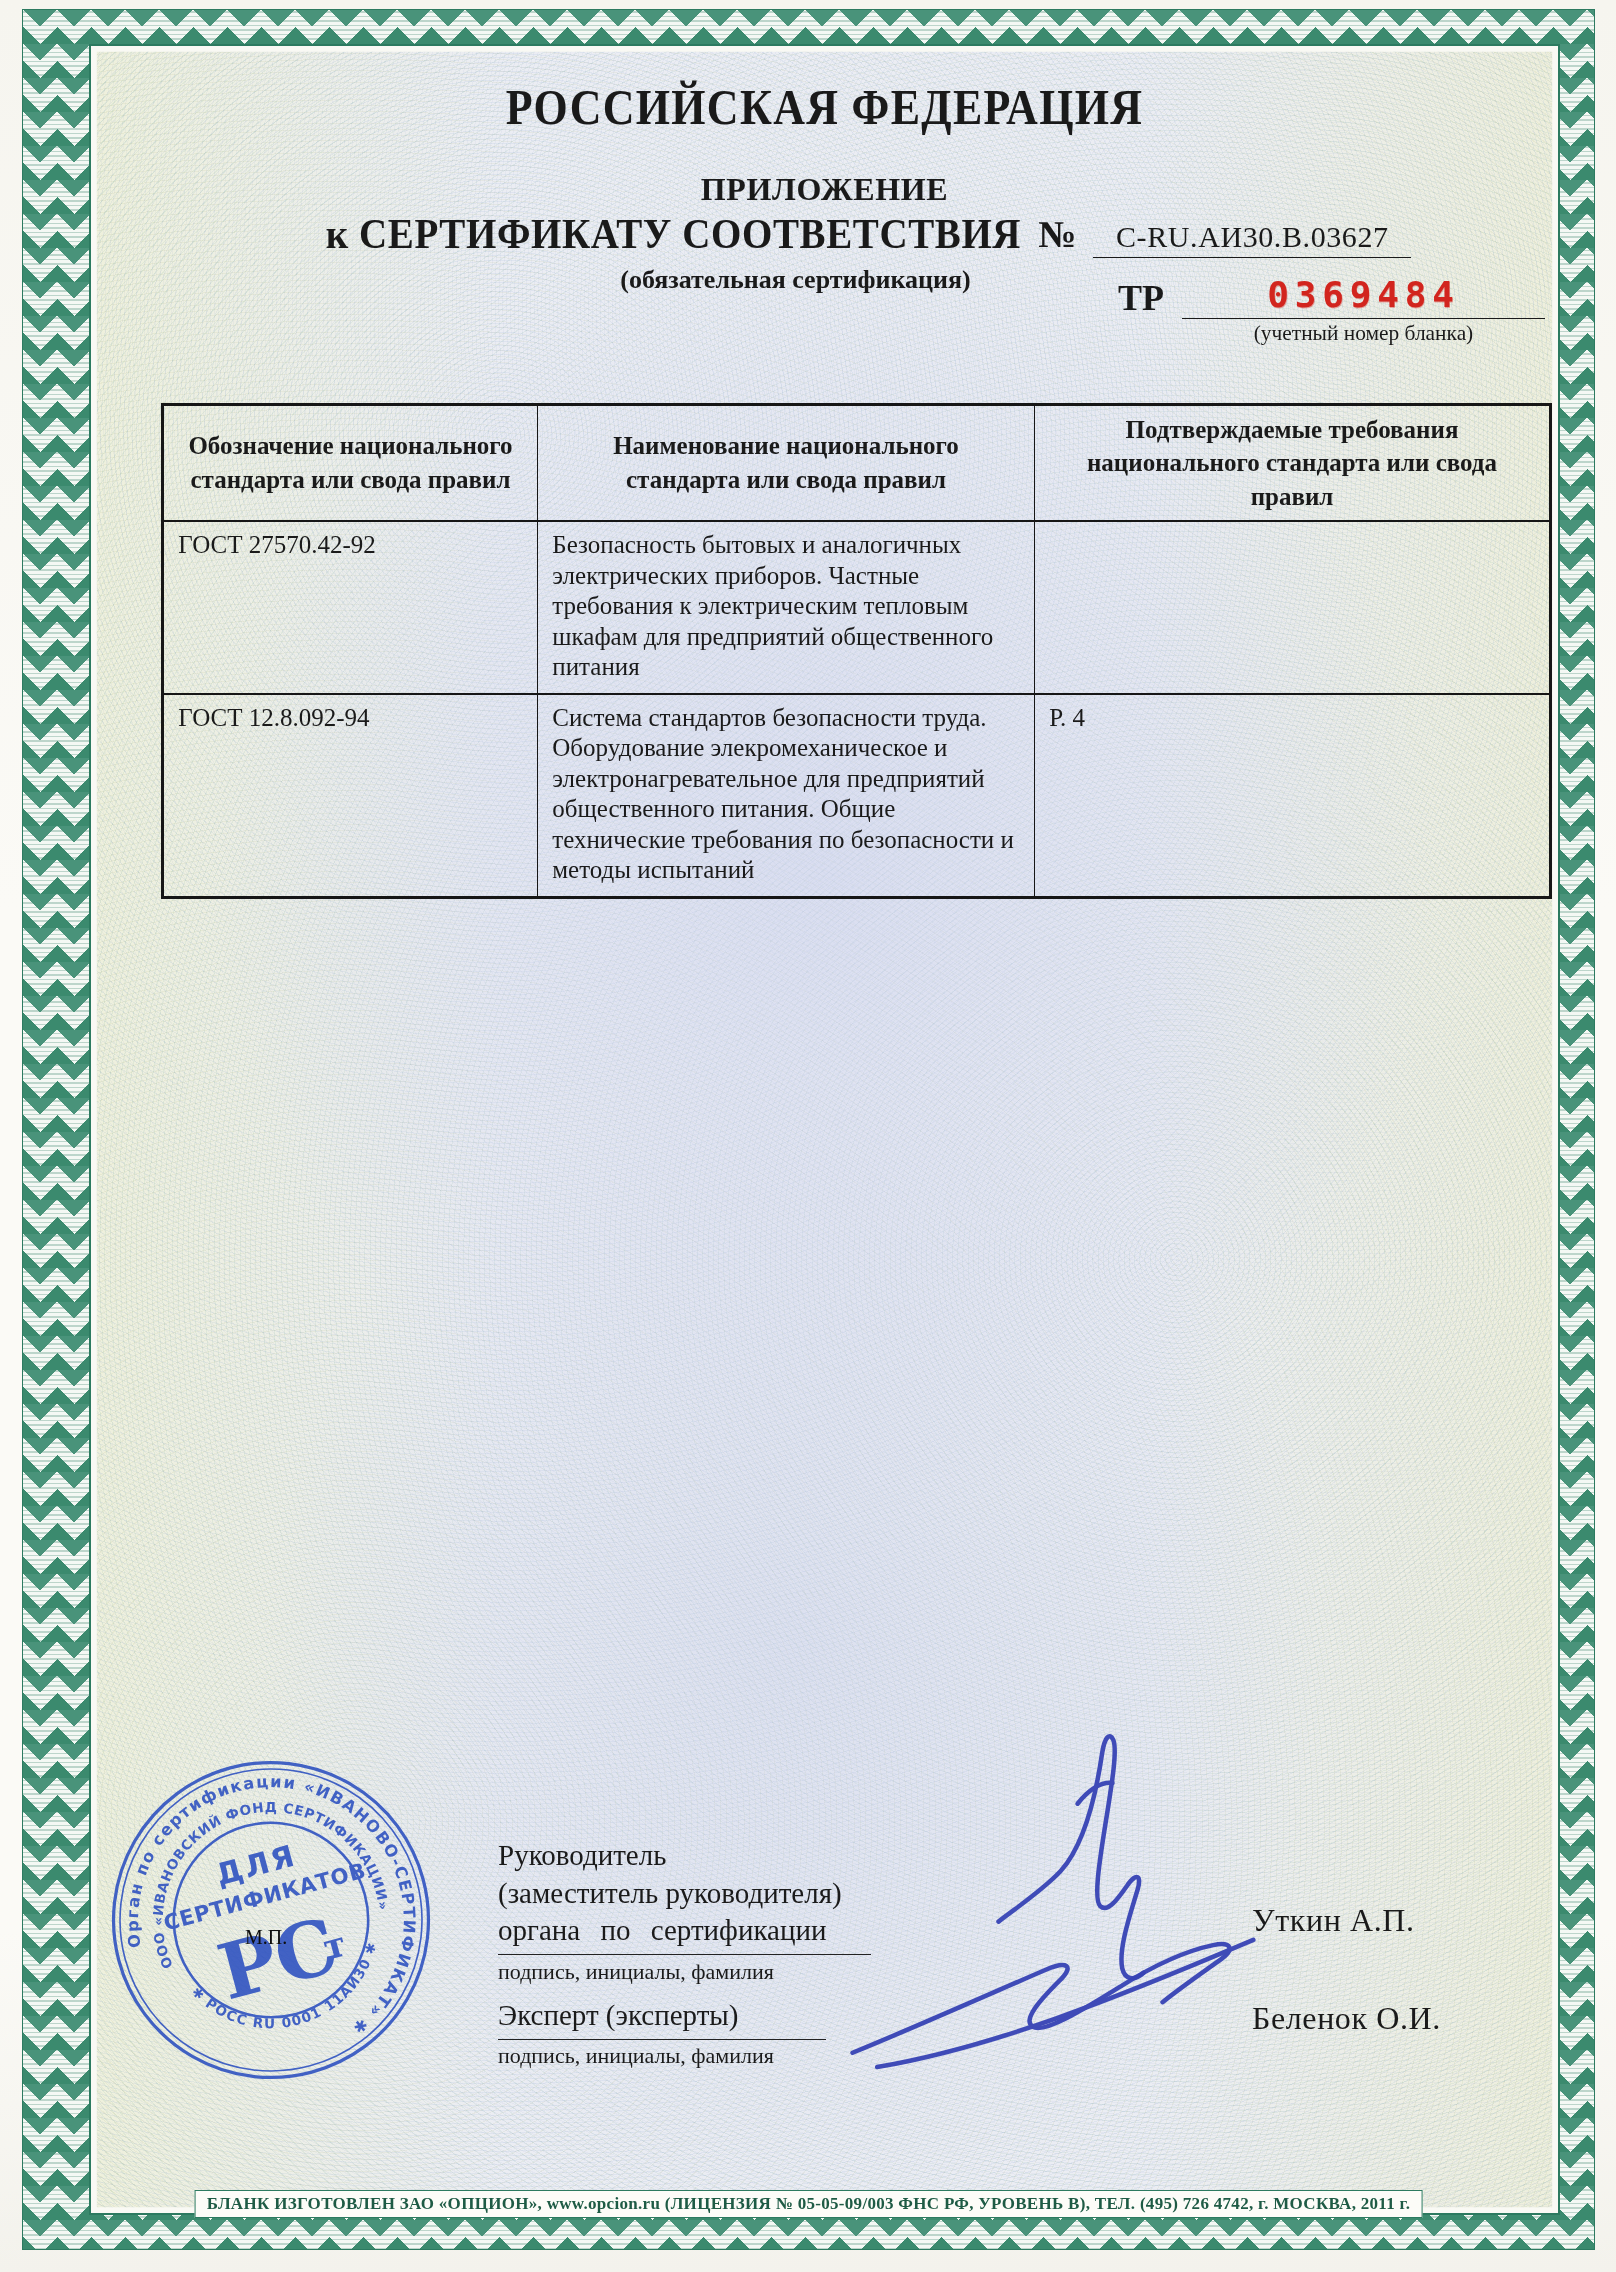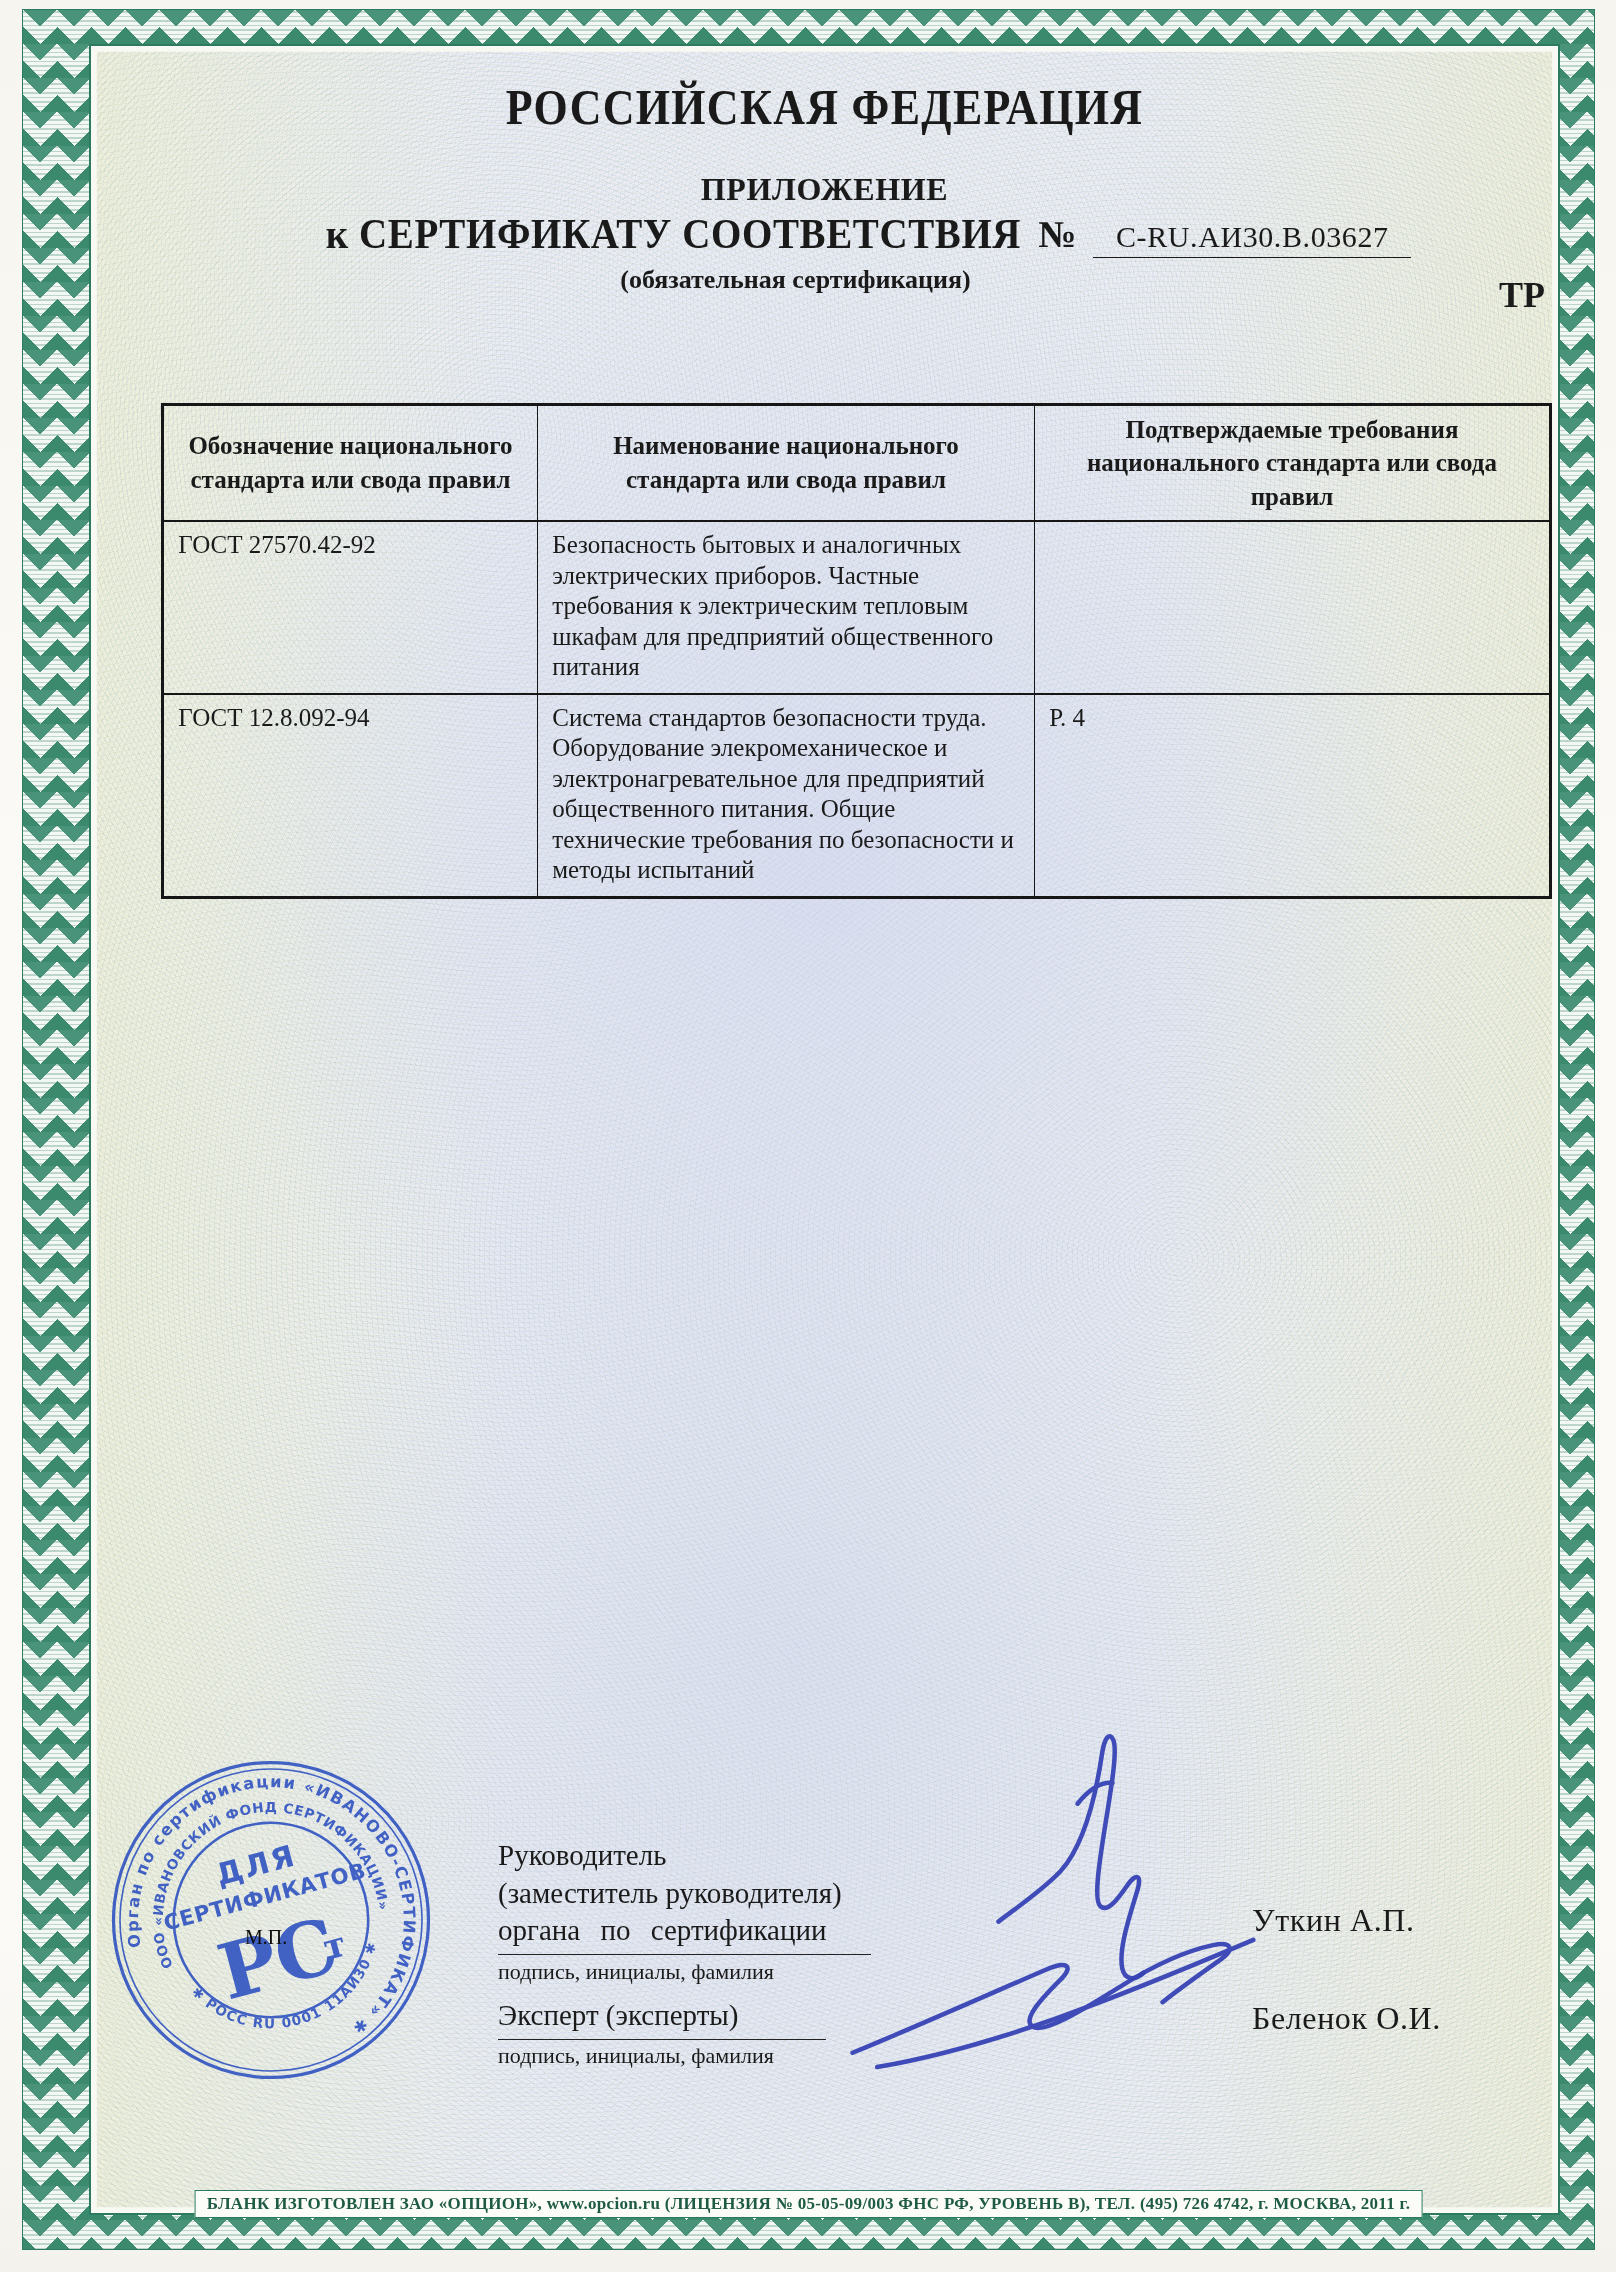--- a/index.html
+++ b/index.html
@@ -107,20 +107,24 @@
 
       <div class="cert-row">
         <span class="cert-label">к СЕРТИФИКАТУ СООТВЕТСТВИЯ</span>
         <span class="cert-no-sign">№</span>
         <span class="cert-number-box"><span class="cert-number">C-RU.АИ30.В.03627</span></span>
       </div>
       <div class="cert-kind">(обязательная сертификация)</div>
 
       <div class="tr-row">
         <span class="tr-label">ТР</span>
+        <div class="tr-box">
+          <div class="tr-number">0369484</div>
+          <div class="tr-caption">(учетный номер бланка)</div>
+        </div>
       </div>
 
 
       <table class="std-table">
         <colgroup>
             <col style="width:375px">
             <col style="width:497px">
             <col style="width:516px">
           </colgroup>
         <thead>

